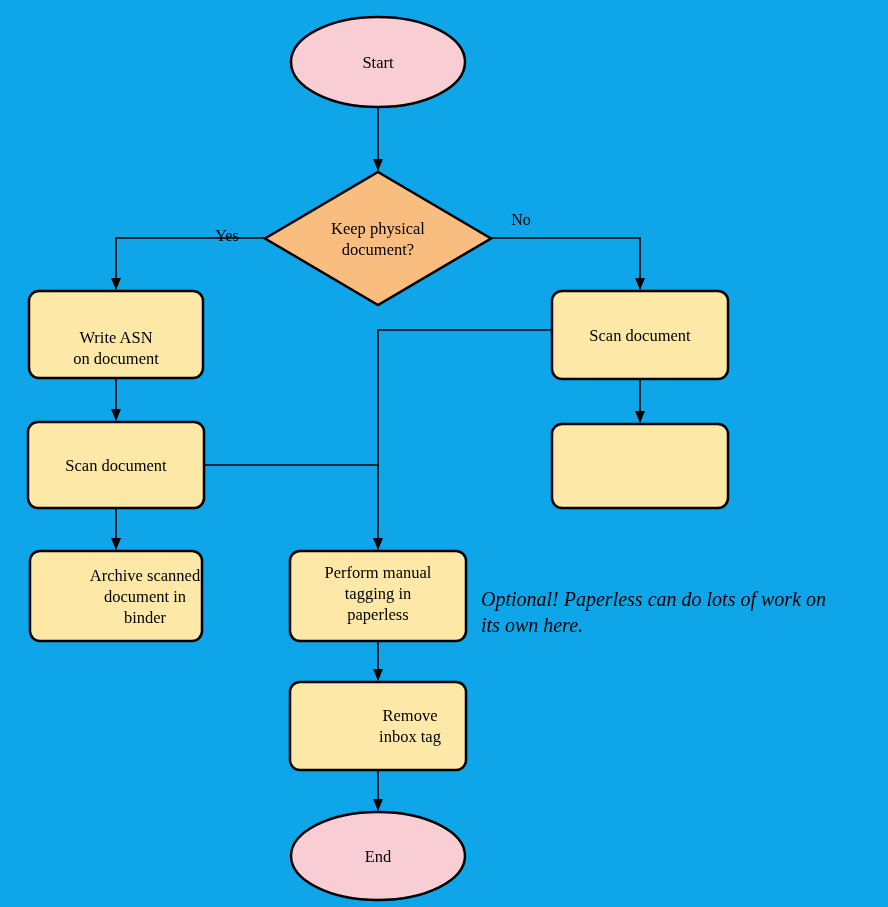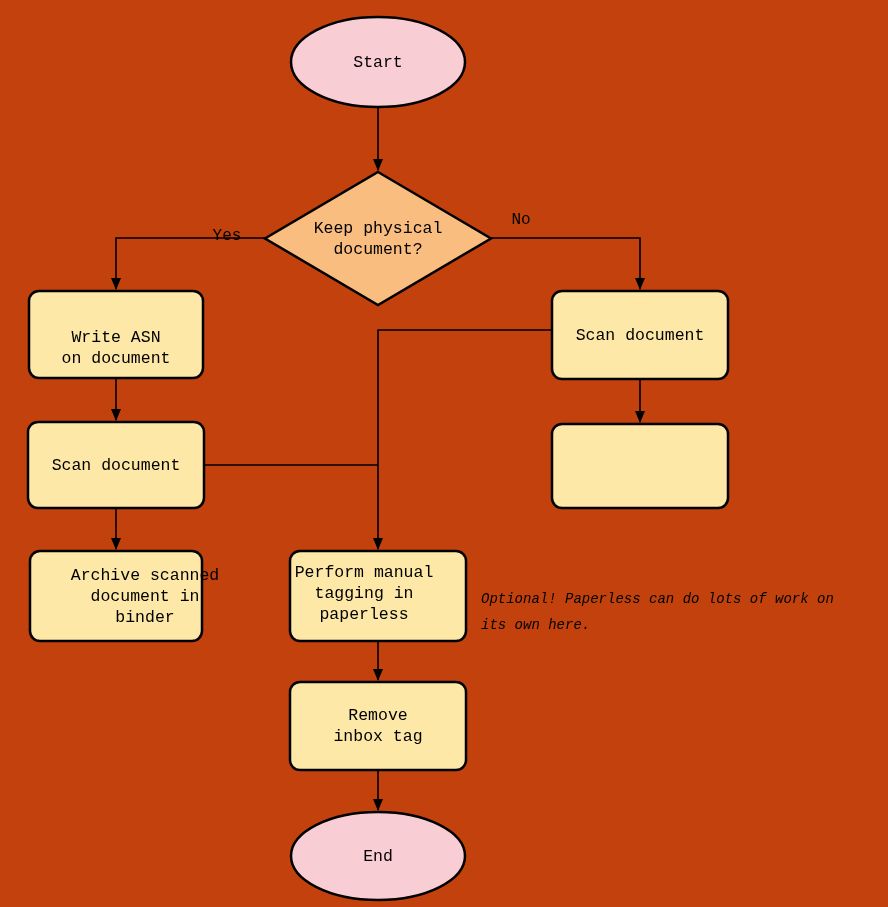--- a/index.html
+++ b/index.html
@@ -4,22 +4,22 @@
 <style>
   html, body {
     margin: 0;
     padding: 0;
     background: #ffffff;
   }
   #canvas {
     position: relative;
     width: 888px;
     height: 907px;
-    background: #c2410c;
-    font-family: Liberation Mono, monospace;
+    background: #0ea5e9;
+    font-family: Liberation Serif, serif;
     overflow: hidden;
   }
   #canvas svg {
     position: absolute;
     left: 0;
     top: 0;
   }
   .edges path {
     stroke: #000000;
     stroke-width: 1.6;
@@ -47,21 +47,21 @@
     align-items: center;
     justify-content: center;
     font-size: 16px;
     color: #000000;
   }
   .annotation {
     position: absolute;
     left: 481px;
     top: 586px;
     width: 406px;
-    font-size: 14px;
+    font-size: 20px;
     line-height: 26px;
     font-style: italic;
     color: #000000;
     text-align: left;
     white-space: pre-line;
   }
 </style>
 </head>
 <body>
 
@@ -104,24 +104,24 @@
   <div class="lbl" style="left:291px; top:17px; width:174px; height:90px;">Start</div>
   <div class="lbl" style="left:266px; top:172px; width:224px; height:133px;">Keep physical
 document?</div>
   <div class="lbl" style="left:29px; top:291px; width:174px; height:113px;">Write ASN
 on document</div>
   <div class="lbl" style="left:552px; top:291px; width:176px; height:88px;">Scan document</div>
   <div class="lbl" style="left:28px; top:422px; width:176px; height:86px;">Scan document</div>
   <div class="lbl" style="left:30px; top:551px; width:172px; height:90px;padding-left:29px;">Archive scanned
 document in
 binder</div>
-  <div class="lbl" style="left:276px; top:551px; width:176px; height:84px;">Perform manual
+  <div class="lbl" style="left:290px; top:551px; width:176px; height:84px;">Perform manual
 tagging in
 paperless</div>
-  <div class="lbl" style="left:290px; top:682px; width:176px; height:88px;">Remove
+  <div class="lbl" style="left:290px; top:682px; width:176px; height:88px;padding-left:32px;">Remove
 inbox tag</div>
   <div class="lbl" style="left:291px; top:812px; width:174px; height:88px;">End</div>
 
   <div class="edge-lbl" style="left:204px; top:224px; width:46px; height:24px;">Yes</div>
   <div class="edge-lbl" style="left:498px; top:208px; width:46px; height:24px;">No</div>
 
   <div class="annotation">Optional! Paperless can do lots of work on
 its own here.</div>
 
 </div>

